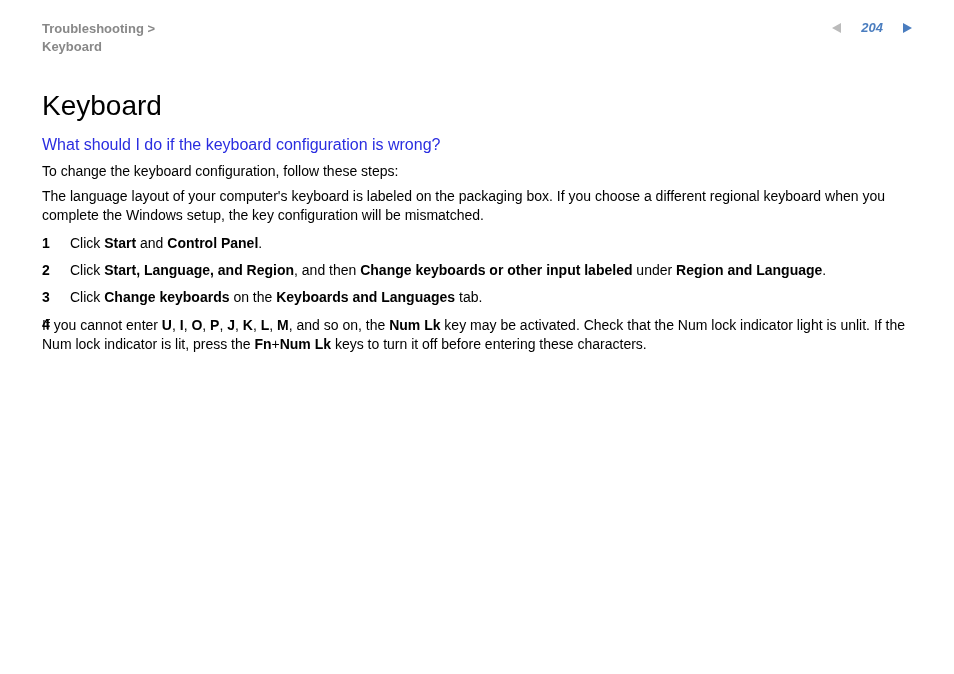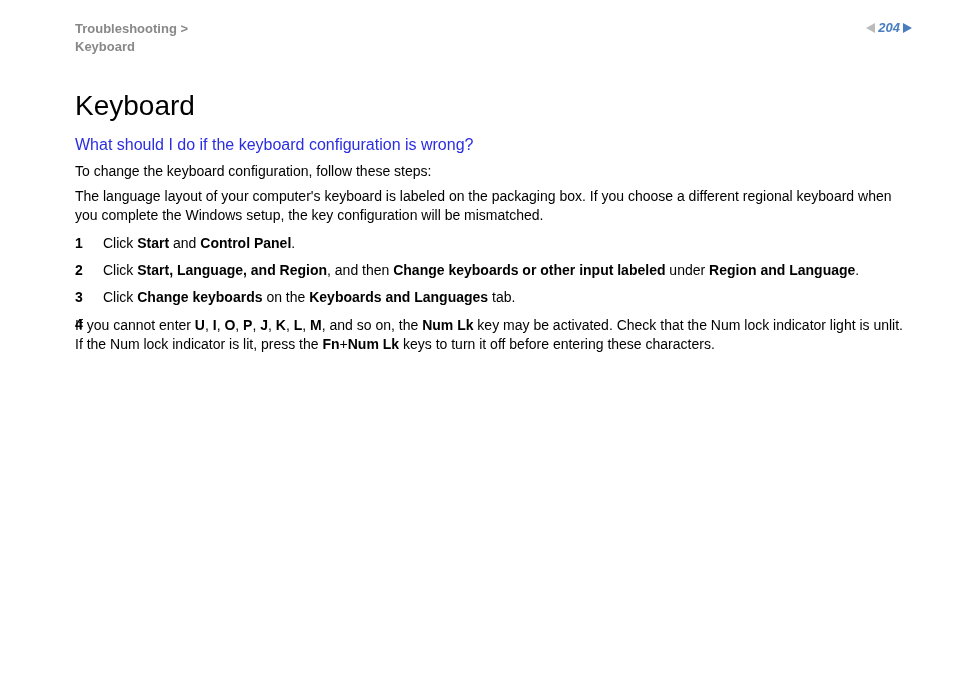--- a/index.html
+++ b/index.html
@@ -7,38 +7,37 @@
     padding: 0;
     font-family: Arial, Helvetica, sans-serif;
     background: #fff;
     color: #000;
     width: 954px;
     height: 674px;
     box-sizing: border-box;
   }
   .page {
     padding: 20px 42px 20px 42px;
-    margin-left: 33px;
   }
   .header {
     display: flex;
     justify-content: space-between;
     align-items: flex-start;
   }
   .breadcrumb {
     font-size: 13px;
     font-weight: bold;
     color: #888;
     line-height: 1.4;
   }
   .breadcrumb .line1::after { content: " >"; }
   .pagenum-wrap {
     display: flex;
     align-items: center;
-    gap: 3px;
+    gap: 20px;
   }
   .arrow-left, .arrow-right {
     width: 0; height: 0;
     border-top: 5px solid transparent;
     border-bottom: 5px solid transparent;
   }
   .arrow-left { border-right: 9px solid #bbb; }
   .arrow-right { border-left: 9px solid #4a7dbf; }
   .pagenum {
     font-size: 13px;

